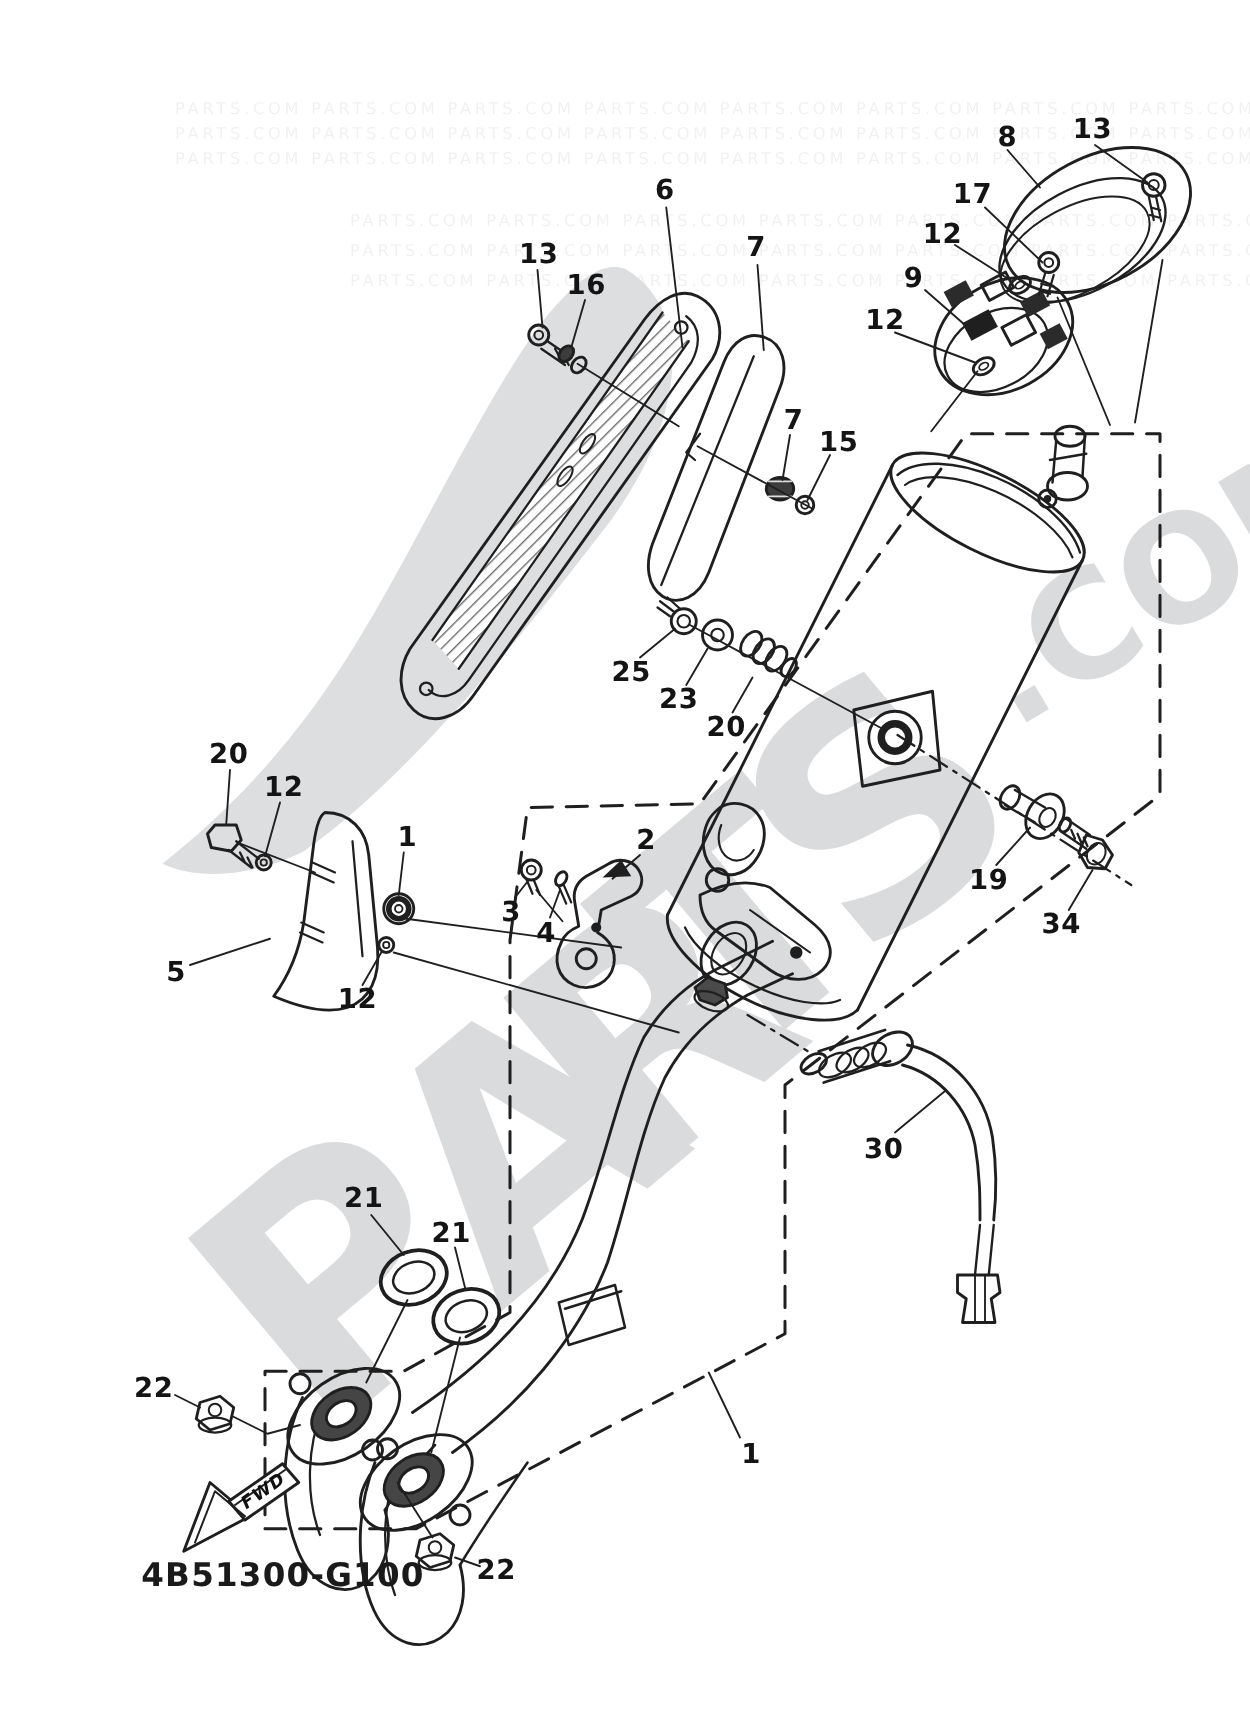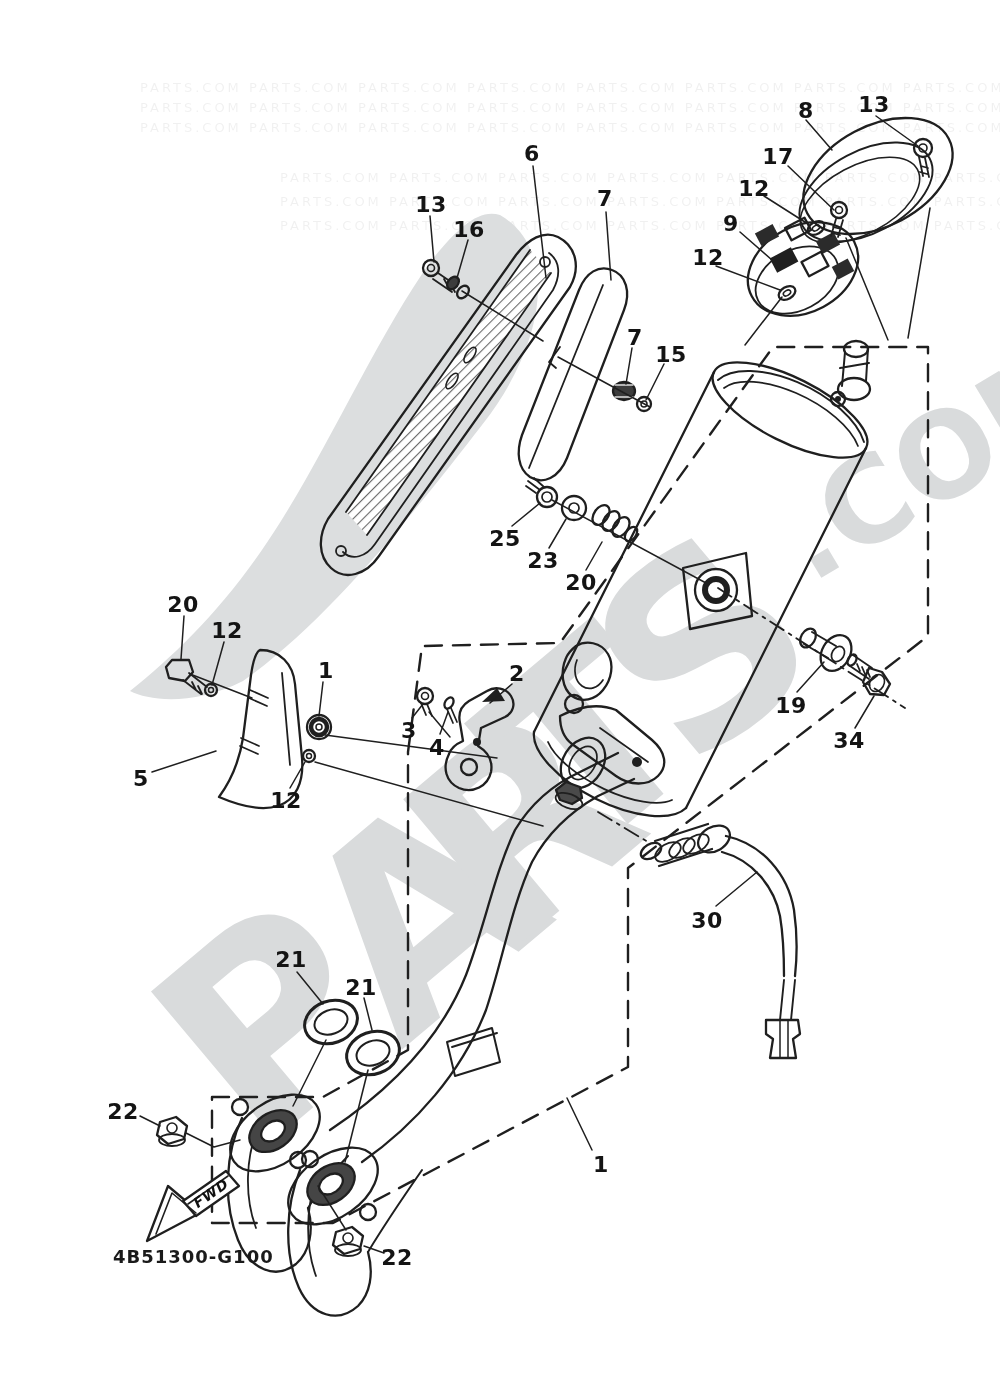--- a/index.html
+++ b/index.html
@@ -10,21 +10,21 @@
              font-family:"DejaVu Sans","Liberation Sans",sans-serif;user-select:none;}
   .wm-dotcom{position:absolute;color:#d9dbdc;font-weight:bold;line-height:1;user-select:none;}
   .wm-tile{position:absolute;color:#000;opacity:0.055;font-size:13px;letter-spacing:3px;
            white-space:nowrap;overflow:hidden;user-select:none;}
   .wm-swoosh{position:absolute;left:0;top:0;}
   
   #art{position:absolute;left:0;top:0;}
   
   .co{position:absolute;transform:translate(-50%,-50%);font-size:22px;font-weight:bold;
       color:#141414;letter-spacing:0.5px;}
-  .code{position:absolute;font-size:18px;font-weight:bold;color:#1a1a1a;letter-spacing:1px;}
+  .code{position:absolute;font-size:26px;font-weight:bold;color:#1a1a1a;letter-spacing:1px;}
   .fwd-text{position:absolute;font-size:14px;font-weight:bold;font-style:italic;color:#101010;
             transform:translate(-50%,-50%) rotate(-35deg);letter-spacing:1px;}
 </style>
 </head>
 <body>
 
 <div id="stage">
 
   <div class="wm-tile" style="left:140px;top:80px;width:860px">PARTS.COM   PARTS.COM   PARTS.COM   PARTS.COM   PARTS.COM   PARTS.COM   PARTS.COM   PARTS.COM   PARTS.COM</div>
   <div class="wm-tile" style="left:140px;top:100px;width:860px">PARTS.COM   PARTS.COM   PARTS.COM   PARTS.COM   PARTS.COM   PARTS.COM   PARTS.COM   PARTS.COM   PARTS.COM</div>

